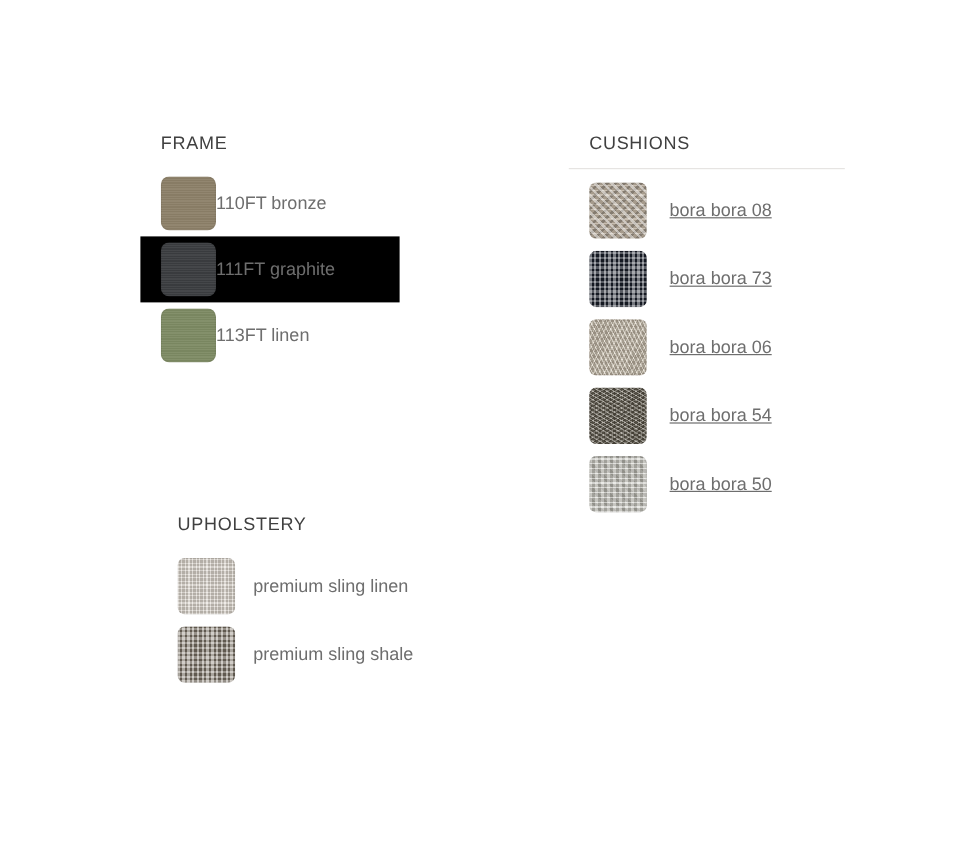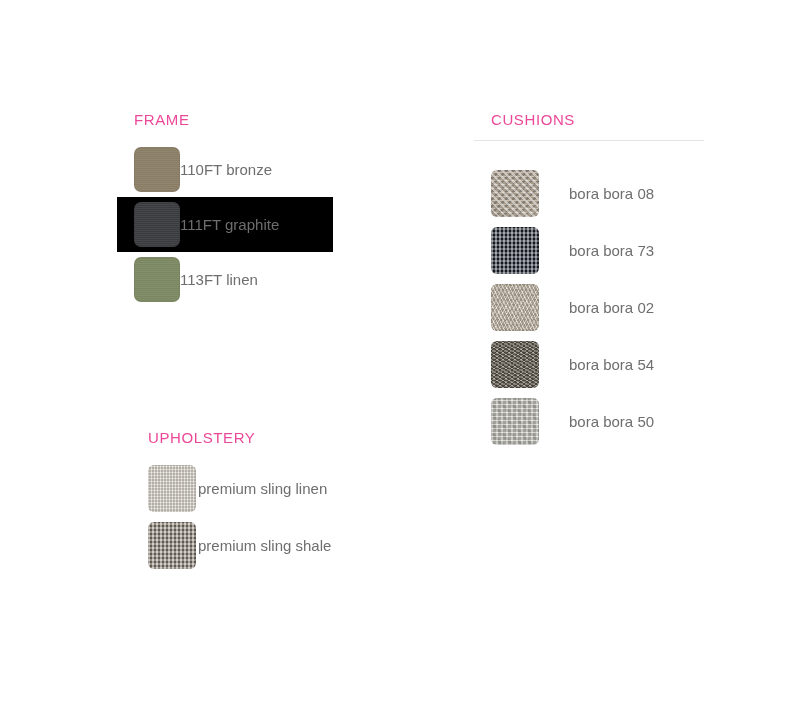--- a/index.html
+++ b/index.html
@@ -22,31 +22,31 @@
 
   
   #frame-column      { left: 117px; top: 110px;  width: 230px; }
   #upholstery-column { left: 131px; top: 428px;  width: 250px; }
   #cushions-column   { left: 474px; top: 110px;  width: 230px; }
 
   
   .section-header {
     font-size: 15px;
     letter-spacing: 0.6px;
-    color: #ec4899;
+    color: #404040;
     padding-left: 17px;
     margin: 0 0 12px 0;
     font-weight: 400;
     line-height: 20px;
     white-space: nowrap;
   }
   .section-header.with-rule {
     padding-bottom: 10px;
     border-bottom: 1px solid #e6e4e2;
-    margin-bottom: 24px;
+    margin-bottom: 6px;
   }
 
   
   .option-list { list-style: none; margin: 0; padding: 0; }
 
   .option-row {
     display: flex;
     align-items: center;
     padding: 5px 0 5px 17px;
     box-sizing: border-box;
@@ -70,22 +70,22 @@
     height: 47px;
     border-radius: 6px;
   }
 
   .option-label {
     font-size: 15px;
     color: #6e6e6e;
     line-height: 20px;
     white-space: nowrap;
   }
-  #upholstery-column .option-label { margin-left: 2px; }
-  #cushions-column   .option-label { margin-left: 30px; }
+  #upholstery-column .option-label { margin-left: 15px; }
+  #cushions-column   .option-label { margin-left: 19px; text-decoration: underline; }
 
   
   .swatch.tex-basket {
     background-image:
       repeating-linear-gradient(45deg,  rgba(255,255,255,0.46) 0 2px, rgba(0,0,0,0.0) 2px 5px),
       repeating-linear-gradient(-45deg, rgba(0,0,0,0.20) 0 2px, rgba(0,0,0,0.0) 2px 5px),
       repeating-linear-gradient(0deg,   rgba(255,255,255,0.22) 0 1px, rgba(0,0,0,0.10) 1px 4px);
   }
   .swatch.tex-weave {
     background-image:
@@ -161,21 +161,21 @@
       <li class="option-row">
         <span class="swatch tex-basket" style="background-color: rgb(184, 172, 156);"></span>
         <span class="option-label">bora bora 08</span>
       </li>
       <li class="option-row">
         <span class="swatch tex-weave" style="background-color: rgb(29, 35, 48);"></span>
         <span class="option-label">bora bora 73</span>
       </li>
       <li class="option-row">
         <span class="swatch tex-boucle" style="background-color: rgb(213, 201, 182);"></span>
-        <span class="option-label">bora bora 02</span>
+        <span class="option-label">bora bora 06</span>
       </li>
       <li class="option-row">
         <span class="swatch tex-nub" style="background-color: rgb(110, 103, 88);"></span>
         <span class="option-label">bora bora 54</span>
       </li>
       <li class="option-row">
         <span class="swatch tex-slub" style="background-color: rgb(199, 198, 189);"></span>
         <span class="option-label">bora bora 50</span>
       </li>
     </ul>

